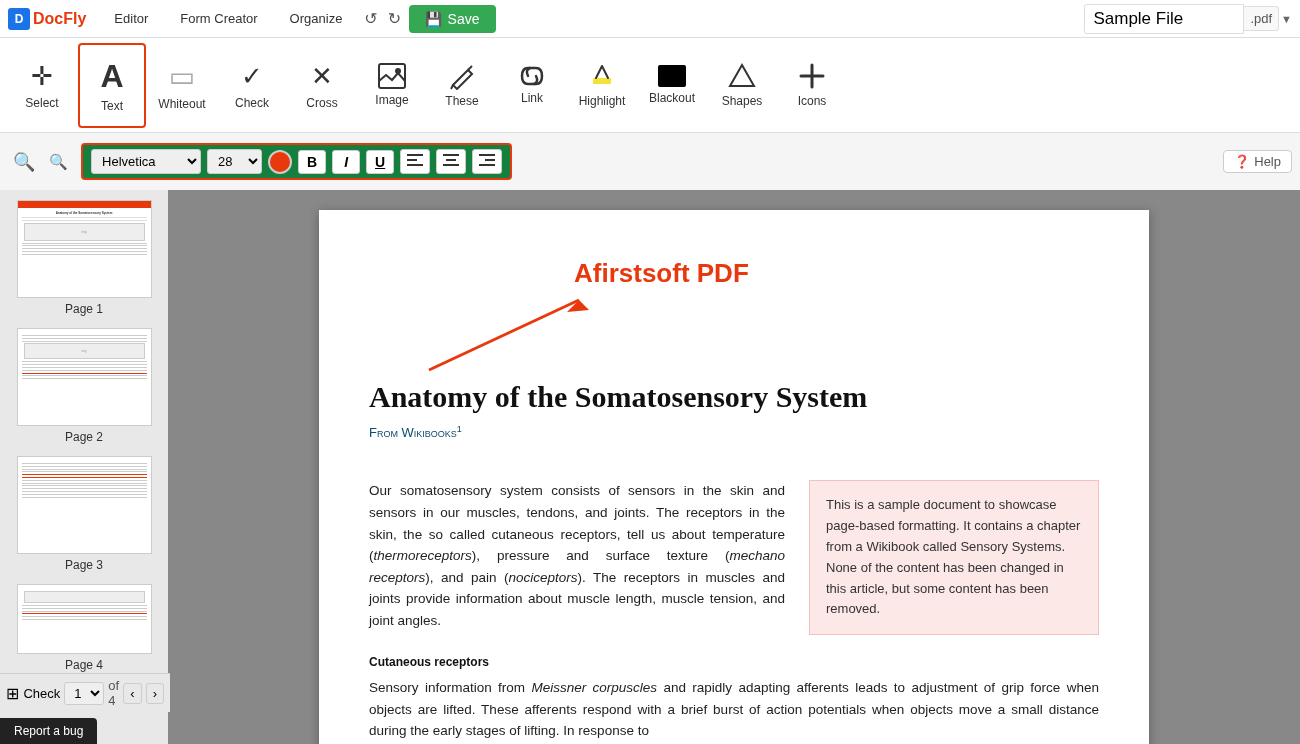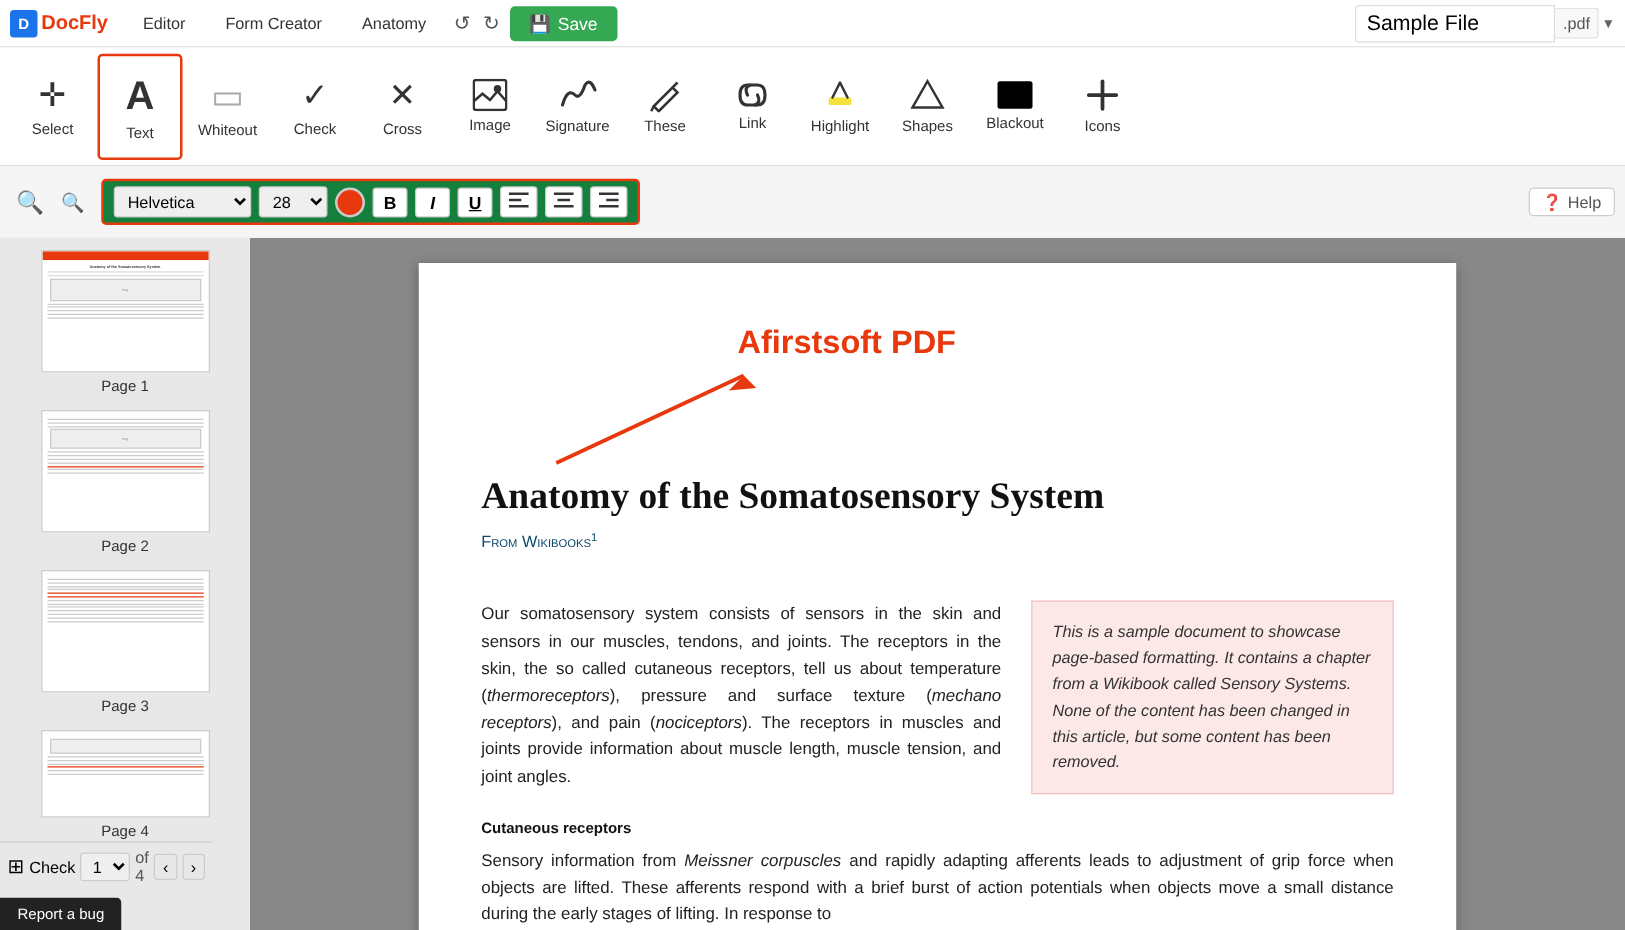--- a/index.html
+++ b/index.html
@@ -157,21 +157,21 @@
 
     
     .main-area {
       display: flex;
       flex: 1;
       overflow: hidden;
     }
 
     
     .sidebar {
-      width: 200px;
+      width: 168px;
       background: #e8e8e8;
       overflow-y: auto;
       padding: 10px 8px;
       display: flex;
       flex-direction: column;
       gap: 12px;
       flex-shrink: 0;
     }
     .thumb-item {
       display: flex;
@@ -234,21 +234,20 @@
       color: #222;
       text-align: justify;
     }
     .pdf-sidebar-box {
       width: 290px;
       background: #fde8e8;
       padding: 14px 16px;
       font-size: 13px;
       line-height: 1.6;
       color: #333;
-      font-style: italic;
       border: 1px solid #f5c0c0;
       flex-shrink: 0;
       height: fit-content;
     }
     .pdf-section-title {
       font-size: 12px;
       font-weight: bold;
       margin-top: 20px;
       margin-bottom: 8px;
       color: #111;
@@ -282,21 +281,21 @@
 
 <div class="top-nav">
   <div class="logo">
     <div class="logo-icon">
       <span>D</span>
     </div>
     <span class="logo-text">DocFly</span>
   </div>
   <button class="nav-tab active">Editor</button>
   <button class="nav-tab">Form Creator</button>
-  <button class="nav-tab">Anatomy</button>
+  <button class="nav-tab">Organize</button>
   <div class="undo-redo">
     <button title="Undo">↺</button>
     <button title="Redo">↻</button>
   </div>
   <button class="save-btn">
     <span>💾</span>
     <span>Save</span>
   </button>
   <div class="nav-spacer"></div>
   <div class="file-name-area">
@@ -337,28 +336,20 @@
     <div class="tool-icon">
       <svg width="28" height="26" viewBox="0 0 28 26">
           <rect x="1" y="1" width="26" height="24" rx="2" fill="none" stroke="#333" stroke-width="2"></rect>
           <polyline points="1,18 8,12 14,17 20,10 27,18" fill="none" stroke="#333" stroke-width="2"></polyline>
           <circle cx="20" cy="8" r="3" fill="#333"></circle>
         </svg>
     </div>
     <div class="tool-label">Image</div>
   </div>
 
-  <div class="tool-item">
-    <div class="tool-icon">
-      <svg width="32" height="28" viewBox="0 0 32 28">
-          <path d="M4 22 Q8 8 14 14 Q18 18 22 6 Q26 0 30 10" fill="none" stroke="#333" stroke-width="2.5" stroke-linecap="round"></path>
-        </svg>
-    </div>
-    <div class="tool-label">Signature</div>
-  </div>
 
   <div class="tool-item">
     <div class="tool-icon">
       <svg width="28" height="28" viewBox="0 0 28 28">
           <path d="M5 23 L20 8 L24 12 L9 27 Z" fill="none" stroke="#333" stroke-width="2"></path>
           <line x1="20" y1="8" x2="24" y2="4" stroke="#333" stroke-width="2"></line>
           <line x1="5" y1="23" x2="3" y2="27" stroke="#333" stroke-width="2"></line>
         </svg>
     </div>
     <div class="tool-label">These</div>
@@ -379,32 +370,32 @@
       <svg width="28" height="28" viewBox="0 0 28 28">
           <rect x="5" y="16" width="18" height="6" fill="#f6e03a" rx="1"></rect>
           <path d="M8 16 L14 4 L20 16" fill="none" stroke="#333" stroke-width="2" stroke-linecap="round" stroke-linejoin="round"></path>
         </svg>
     </div>
     <div class="tool-label">Highlight</div>
   </div>
 
   <div class="tool-item">
     <div class="tool-icon">
+      <div style="width:28px;height:22px;background:#000;border-radius:2px;"></div>
+    </div>
+    <div class="tool-label">Blackout</div>
+  </div>
+
+  <div class="tool-item">
+    <div class="tool-icon">
       <svg width="30" height="28" viewBox="0 0 30 28">
           <polygon points="15,3 27,24 3,24" fill="none" stroke="#333" stroke-width="2"></polygon>
         </svg>
     </div>
     <div class="tool-label">Shapes</div>
-  </div>
-
-  <div class="tool-item">
-    <div class="tool-icon">
-      <div style="width:28px;height:22px;background:#000;border-radius:2px;"></div>
-    </div>
-    <div class="tool-label">Blackout</div>
   </div>
 
   <div class="tool-item">
     <div class="tool-icon">
       <svg width="28" height="28" viewBox="0 0 28 28">
           <line x1="14" y1="3" x2="14" y2="25" stroke="#333" stroke-width="3" stroke-linecap="round"></line>
           <line x1="3" y1="14" x2="25" y2="14" stroke="#333" stroke-width="3" stroke-linecap="round"></line>
         </svg>
     </div>
     <div class="tool-label">Icons</div>

